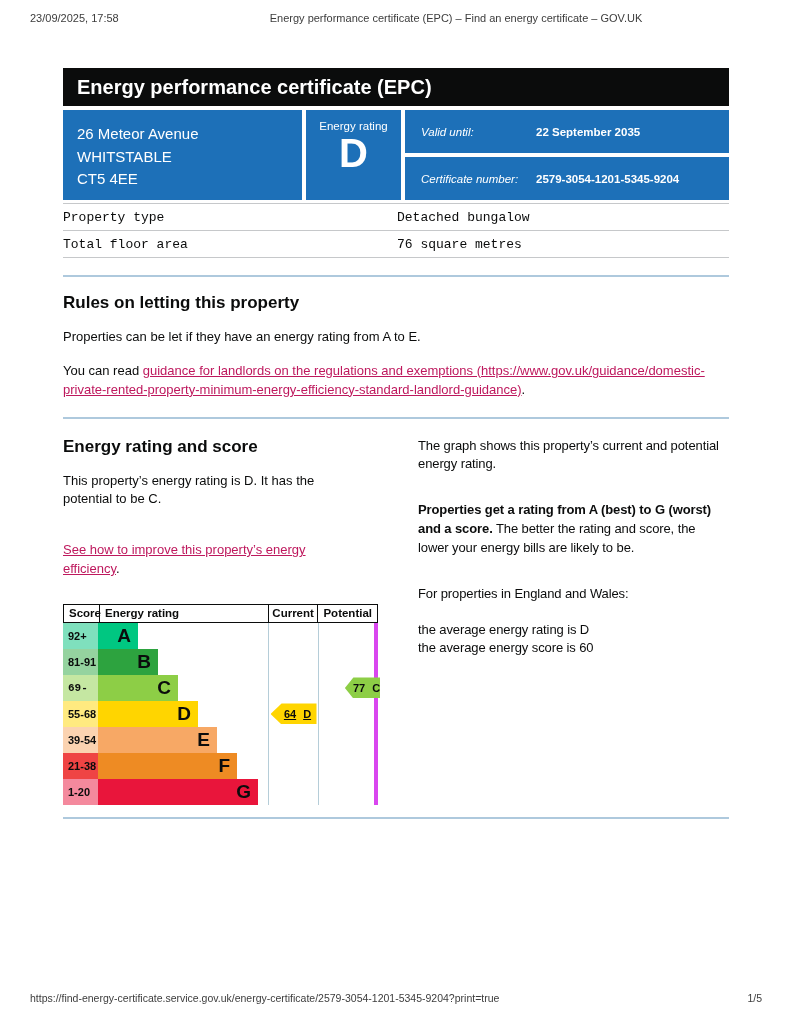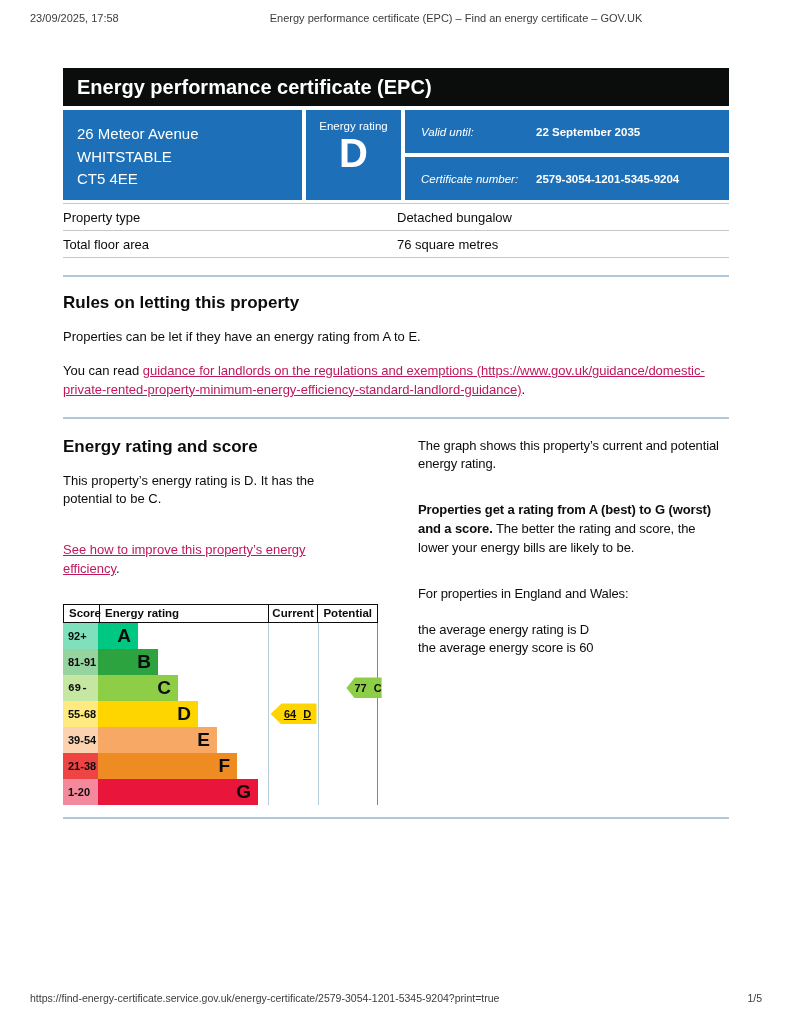--- a/index.html
+++ b/index.html
@@ -41,21 +41,21 @@
   .address-box { width: 239px; padding: 13px 0 0 14px; font-size: 15px; line-height: 1.5; }
   .rating-box { width: 95px; text-align: center; padding-top: 10px; }
   .rating-label { font-size: 11.5px; }
   .rating-letter { font-size: 40px; font-weight: 700; line-height: 1.05; }
   .right-stack { flex: 1; display: flex; flex-direction: column; gap: 4px; }
   .kv { flex: 1; display: flex; align-items: center; padding-left: 16px; font-size: 11.5px; }
   .kv .lbl { width: 115px; font-style: italic; }
   .kv .val { font-weight: 700; }
 
   
-  .summary-table { width: 100%; border-collapse: collapse; font-size: 13px; margin-top: 3px; border-bottom: 1px solid #c6c8ca; }
+  .summary-table { width: 100%; border-collapse: collapse; font-size: 13px; margin-top: 3px; border-bottom: 1px solid #c6c8ca; font-family: Liberation Mono, monospace; }
   .summary-table tr { border-top: 1px solid #c6c8ca; }
   .summary-table td { padding: 6px 0 5px 0; }
   .summary-table td.lbl { width: 334px; }
 
   hr.section-break { border: none; border-top: 2px solid #aec9dd; margin-top: 17px; }
 
   h2 { font-size: 17px; font-weight: 700; margin-top: 16px; color: #0b0c0c; }
   p { font-size: 13px; line-height: 1.45; margin-top: 15px; }
   a { color: #be185d; text-decoration: underline; cursor: pointer; }
 
@@ -78,21 +78,21 @@
   .hc-score { width: 37px; padding-left: 5px; }
   .hc-rating { width: 170px; padding-left: 5px; }
   .hc-current { width: 50px; text-align: center; }
   .hc-potential { width: 60px; text-align: center; }
 
   .band-row { display: flex; height: 26px; }
   .score-cell { width: 35px; font-size: 11px; font-weight: 700; line-height: 26px; padding-left: 5px; }
   .bar-area { width: 170px; }
   .band-bar { height: 26px; font-size: 19px; font-weight: 700; line-height: 26px; text-align: right; padding-right: 7px; color: #0b0c0c; }
   .cell-current { width: 50px; border-left: 1px solid #b5cdd8; display: flex; align-items: center; justify-content: center; text-decoration: underline; }
-  .cell-potential { width: 60px; border-left: 1px solid #b5cdd8; border-right: 1px solid #d946ef; display: flex; align-items: center; justify-content: center; padding-left: 32px; }
+  .cell-potential { width: 60px; border-left: 1px solid #b5cdd8; border-right: 4px solid #d946ef; display: flex; align-items: center; justify-content: center; padding-left: 32px; }
 
   .arrow {
     width: 46px; height: 21px;
     clip-path: polygon(0 50%, 24% 0, 100% 0, 100% 100%, 24% 100%);
     display: flex; align-items: center; justify-content: center; gap: 7px;
     padding-left: 8px;
     font-size: 11px; font-weight: 700; color: #0b0c0c;
   }
 
   hr.final-break { border: none; border-top: 2px solid #aec9dd; margin-top: 12px; }

